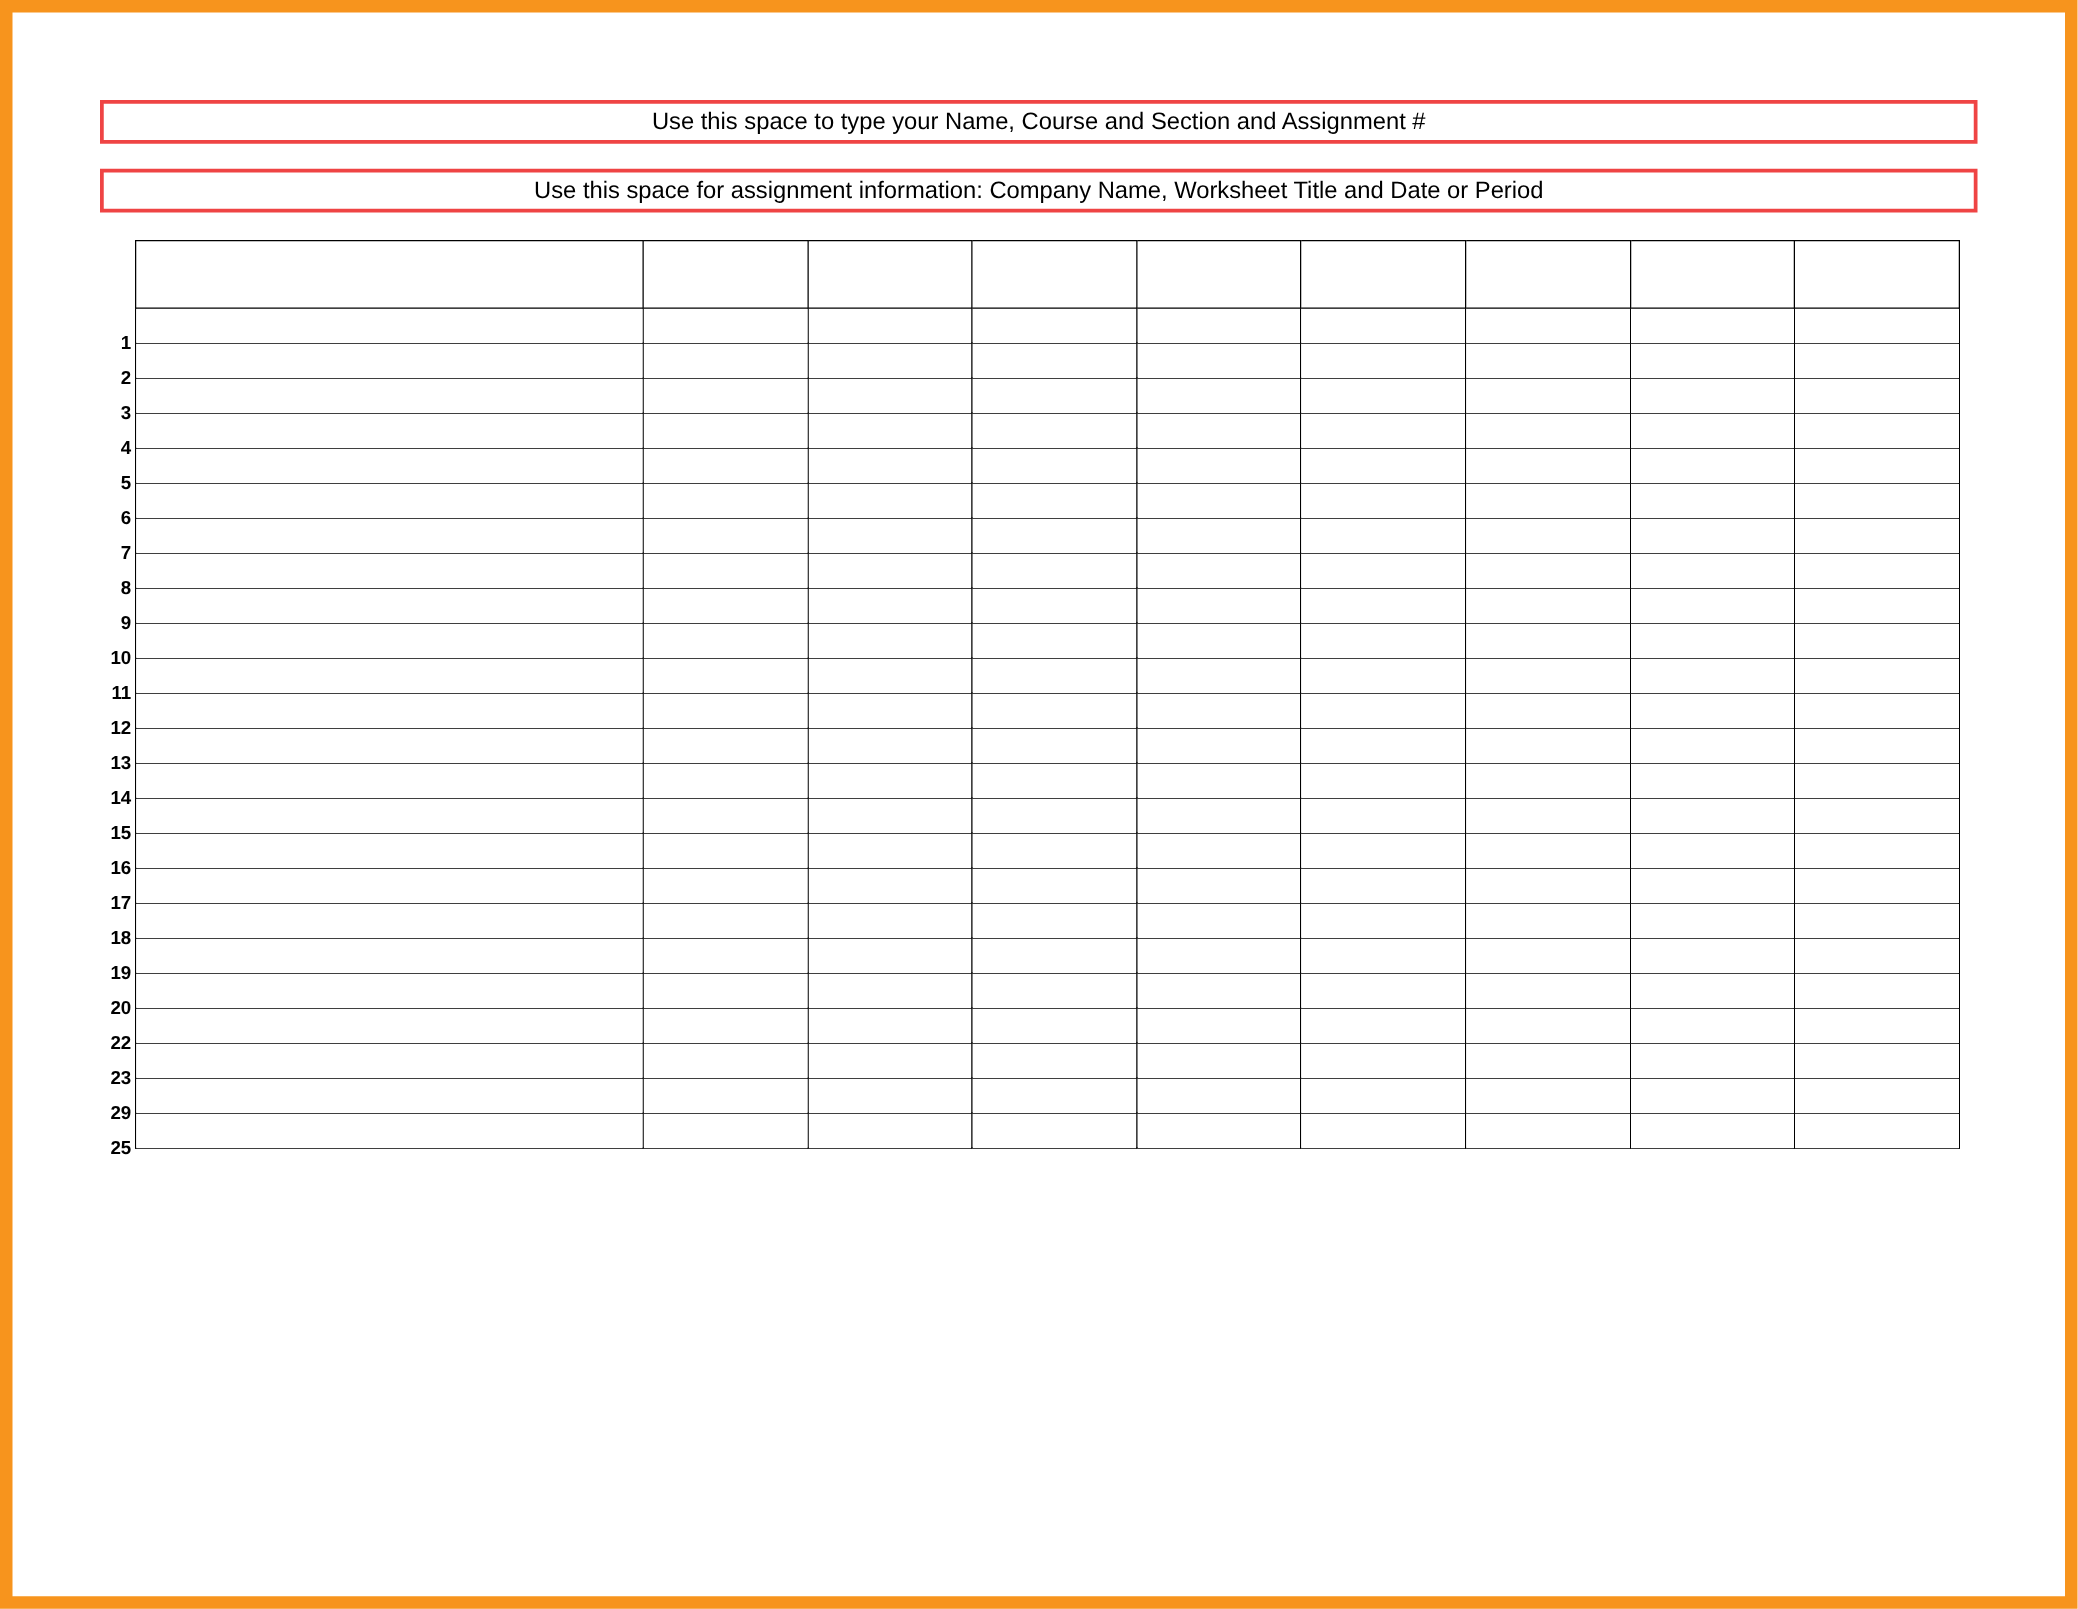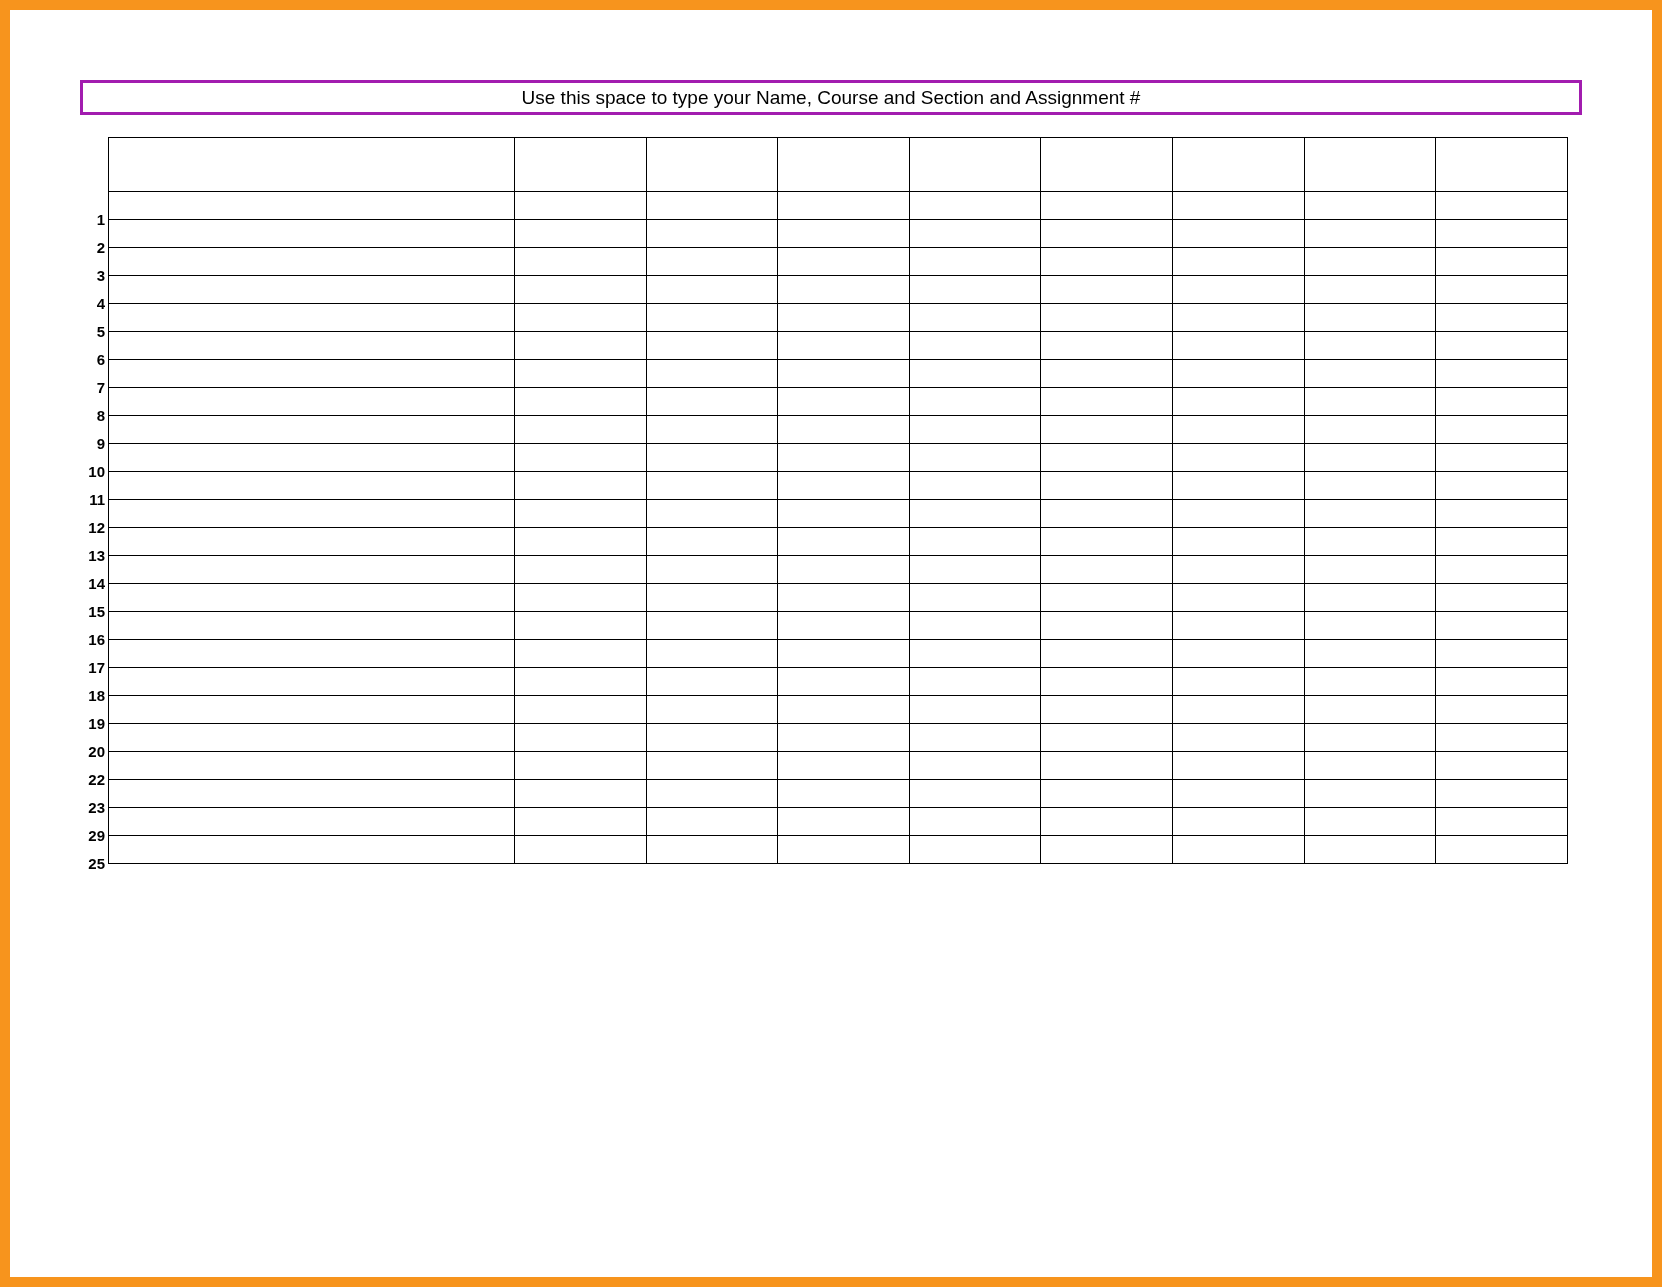--- a/index.html
+++ b/index.html
@@ -11,21 +11,21 @@
   }
   .outer-frame {
     width: 1662px;
     height: 1287px;
     border: 10px solid #f7941d;
     background: #fff;
     position: relative;
     padding: 70px 70px 50px 70px;
   }
   .header-box {
-    border: 3px solid #a21caf;
+    border: 3px solid #ef4444;
     text-align: center;
     font-size: 19px;
     line-height: 25px;
     padding: 2px 12px;
     margin-bottom: 20px;
     background: #fff;
   }
   .grid-wrapper {
     position: relative;
     margin-top: 22px;
@@ -63,20 +63,23 @@
 </style>
 </head>
 <body>
 
 <div class="outer-frame">
 
   <div class="header-box">
     <span>Use this space to type your Name, Course and Section and Assignment #</span>
   </div>
 
+  <div class="header-box">
+    <span>Use this space for assignment information: Company Name, Worksheet Title and Date or Period</span>
+  </div>
 
   <div class="grid-wrapper">
     <table class="grid">
       <colgroup>
         <col class="col-first">
         <col span="8" class="col-rest">
       </colgroup>
       <tbody id="grid-body">
           <tr class="header-row">
             <td></td>

